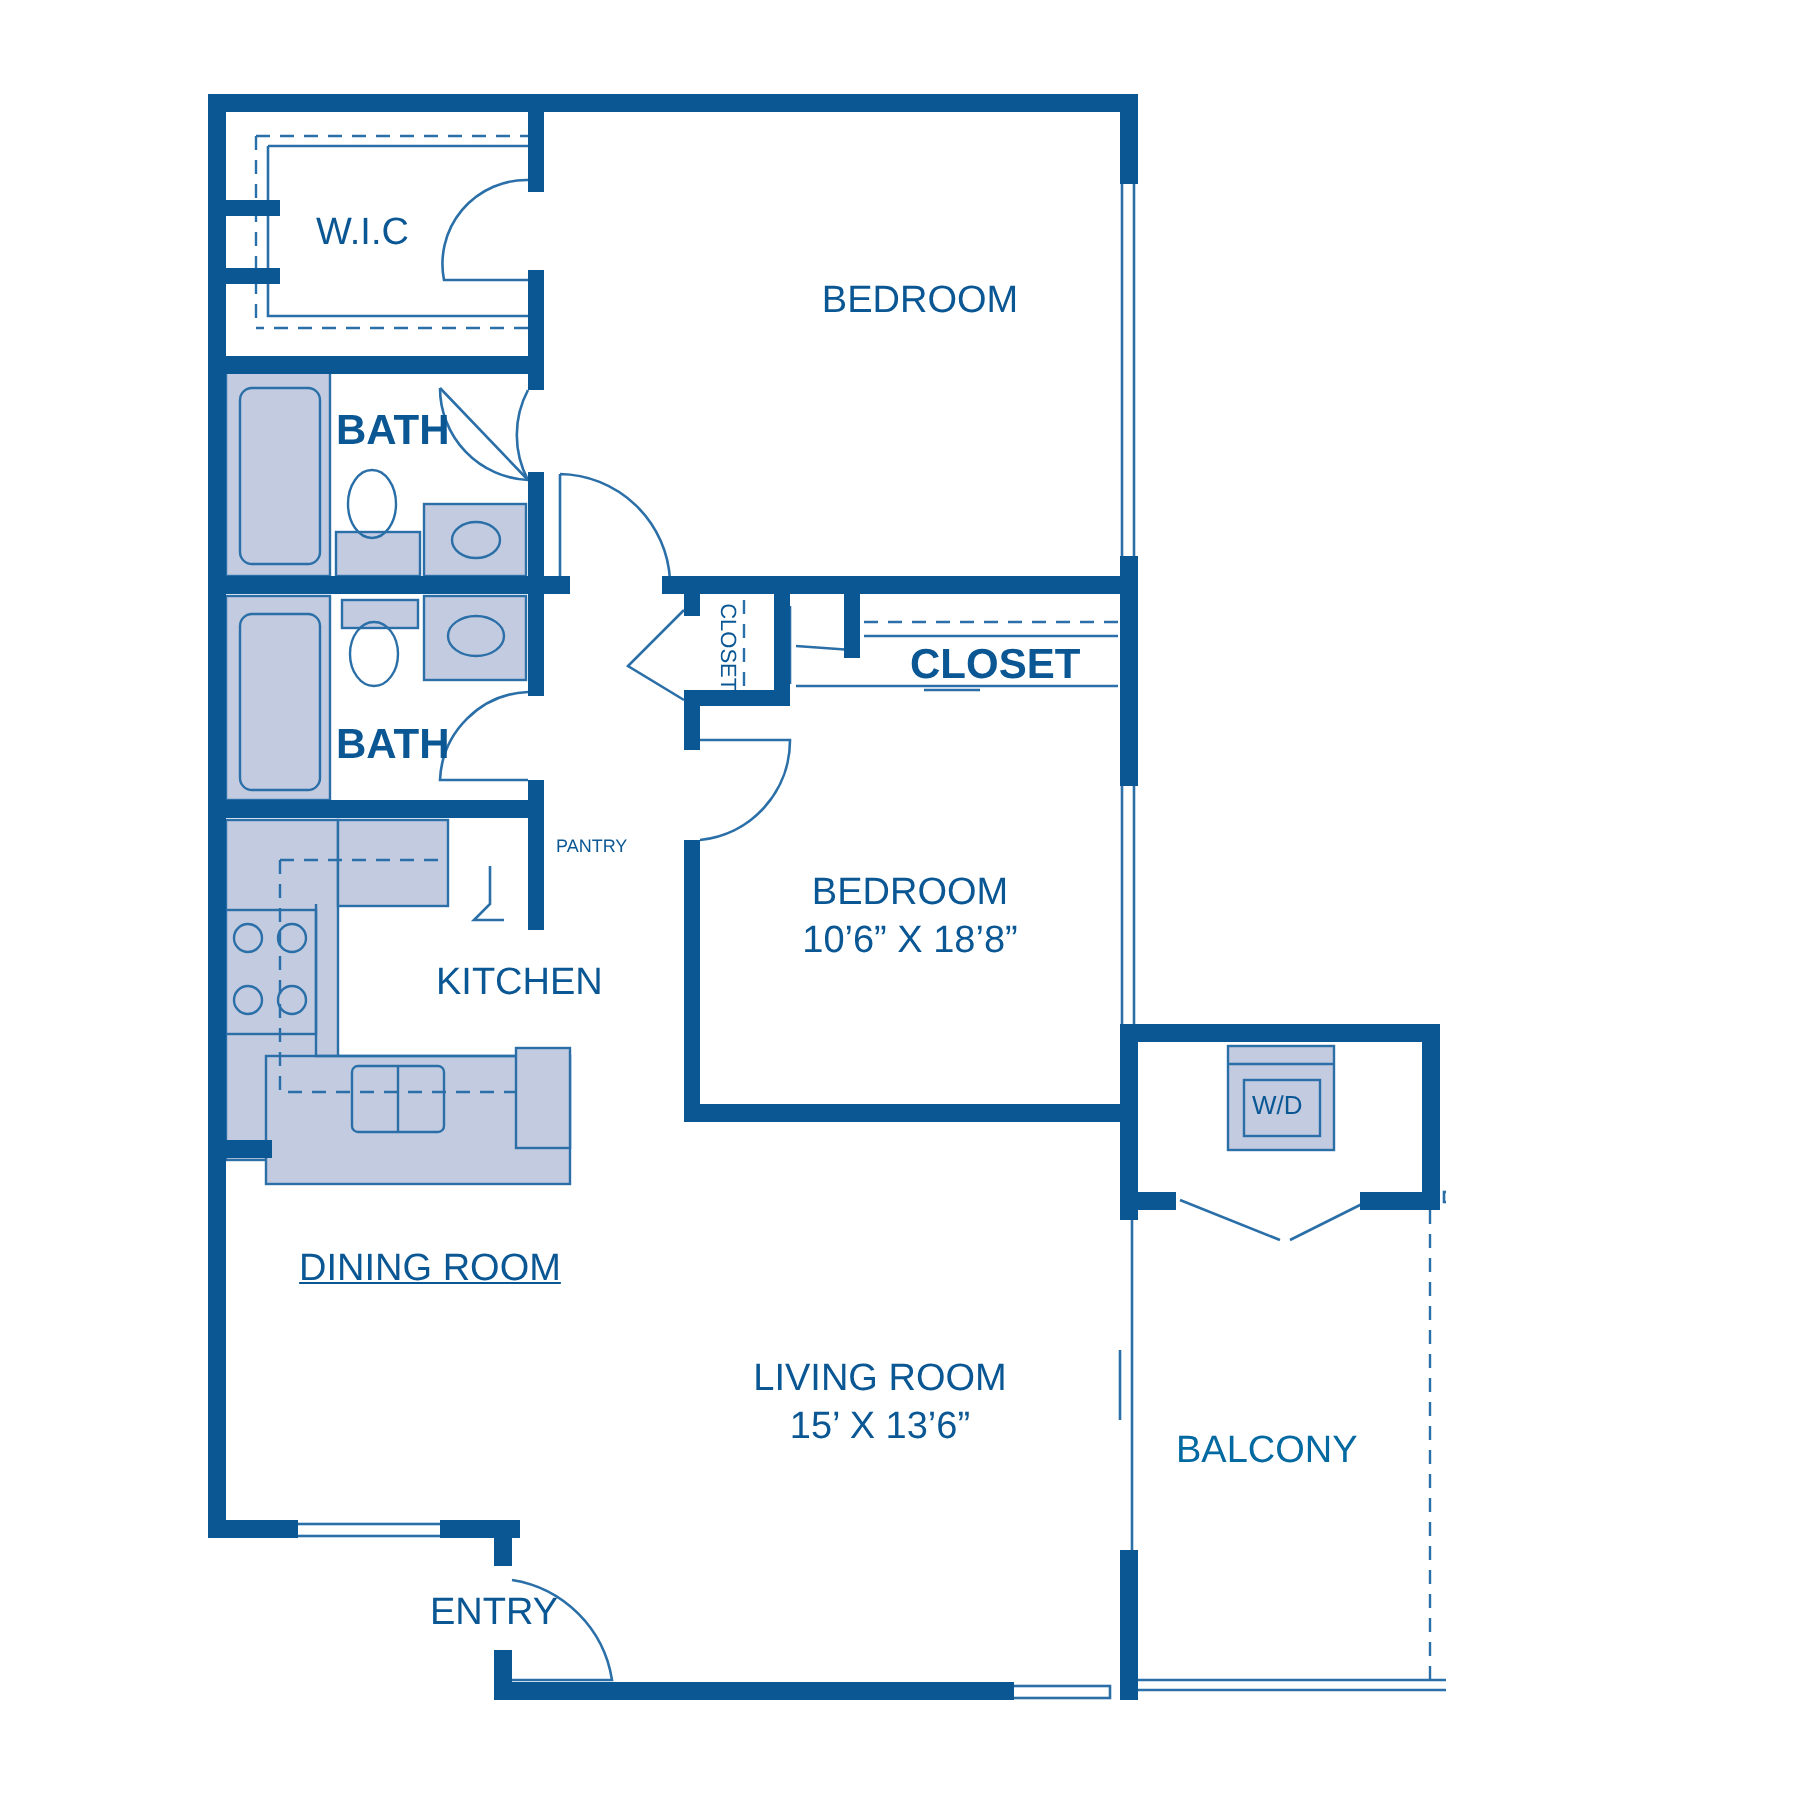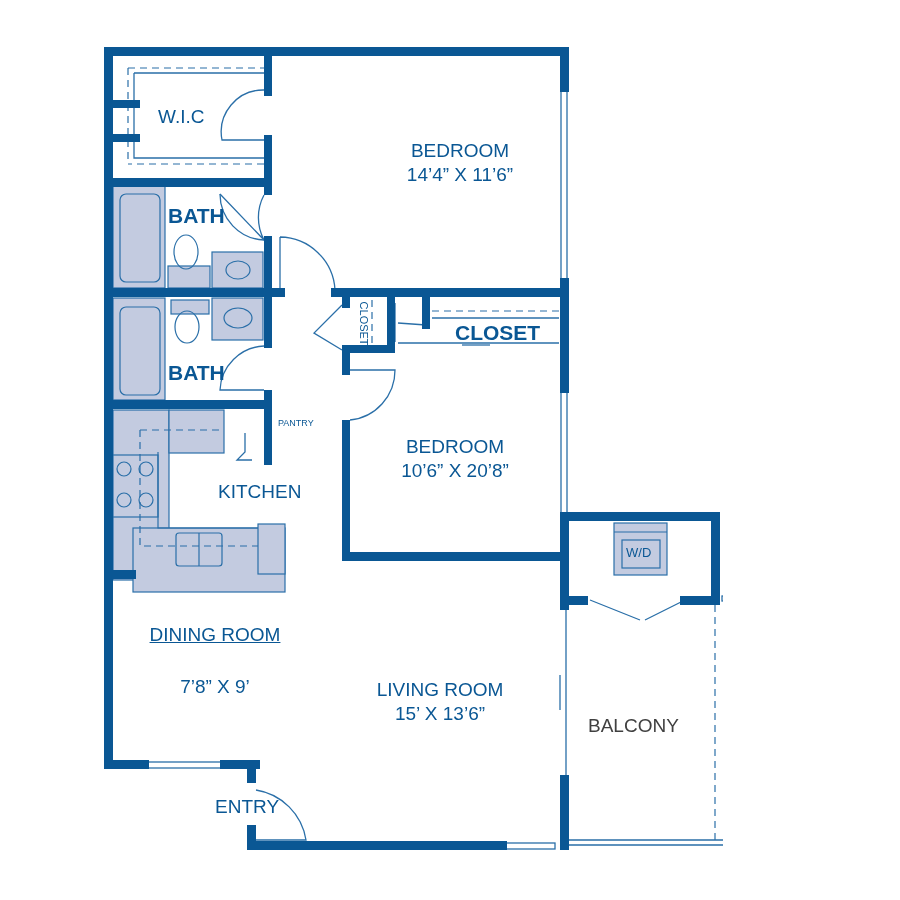--- a/index.html
+++ b/index.html
@@ -2,21 +2,21 @@
 <html><head>
 <meta charset="utf-8">
 <style>
   html,body{margin:0;padding:0;background:#ffffff;}
   #plan{position:relative;width:723px;height:900px;overflow:hidden;background:#fff;}
   svg{position:absolute;left:0;top:0;}
   .lbl{position:absolute;font-family:"Liberation Sans",sans-serif;color:#0a5794;text-align:center;white-space:nowrap;line-height:1.2;}
   .lg{font-size:19px;}
   .md{font-size:21px;font-weight:bold;}
   .sm{font-size:9px;padding-left:45px;}
-  .light{color:#404040;}
+  .light{color:#0369a1;}
 </style>
 </head>
 <body>
 
 <div id="plan">
 <svg width="900" height="900" viewBox="0 0 900 900">
 
   <g fill="#c3cbe0" stroke="#2a6fa8" stroke-width="1.2">
     <rect x="113" y="186" width="52" height="102"></rect>
     <rect x="113" y="298" width="52" height="102"></rect>
@@ -121,30 +121,28 @@
     <rect x="247" y="841" width="260" height="9"></rect>
     <rect x="560" y="512" width="160" height="9"></rect>
     <rect x="711" y="512" width="9" height="92"></rect>
     <rect x="560" y="596" width="28" height="9"></rect>
     <rect x="680" y="596" width="40" height="9"></rect>
   </g>
 </svg>
 
 <div class="lbl lg" style="left:158px;top:106px;">W.I.C</div>
 <div class="lbl lg" style="left:360px;top:140px;width:200px;">BEDROOM</div>
-<div class="lbl lg" style="left:360px;top:164px;width:200px;">14’4” X 11’6”</div>
 <div class="lbl md" style="left:168px;top:203px;">BATH</div>
 <div class="lbl md" style="left:168px;top:360px;">BATH</div>
 <div class="lbl" style="left:338px;top:317px;font-size:11px;transform:rotate(90deg);transform-origin:center;width:50px;">CLOSET</div>
 <div class="lbl md" style="left:455px;top:320px;">CLOSET</div>
 <div class="lbl lg" style="left:355px;top:436px;width:200px;">BEDROOM</div>
-<div class="lbl lg" style="left:355px;top:460px;width:200px;">10’6” X 20’8”</div>
+<div class="lbl lg" style="left:355px;top:460px;width:200px;">10’6” X 18’8”</div>
 <div class="lbl sm" style="left:233px;top:418px;">PANTRY</div>
 <div class="lbl lg" style="left:186px;top:481px;margin-left:32px;">KITCHEN</div>
 <div class="lbl" style="left:626px;top:545px;font-size:13px;">W/D</div>
 <div class="lbl lg" style="left:120px;top:624px;width:190px;text-decoration:underline;">DINING ROOM</div>
-<div class="lbl lg" style="left:120px;top:676px;width:190px;">7’8” X 9’</div>
 <div class="lbl lg" style="left:340px;top:679px;width:200px;">LIVING ROOM</div>
 <div class="lbl lg" style="left:340px;top:703px;width:200px;">15’ X 13’6”</div>
 <div class="lbl lg light" style="left:588px;top:715px;">BALCONY</div>
 <div class="lbl lg" style="left:724px;top:715px;text-align:right;">PATIO</div>
 <div class="lbl lg" style="left:215px;top:796px;">ENTRY</div>
 </div>
 
 </body></html>

